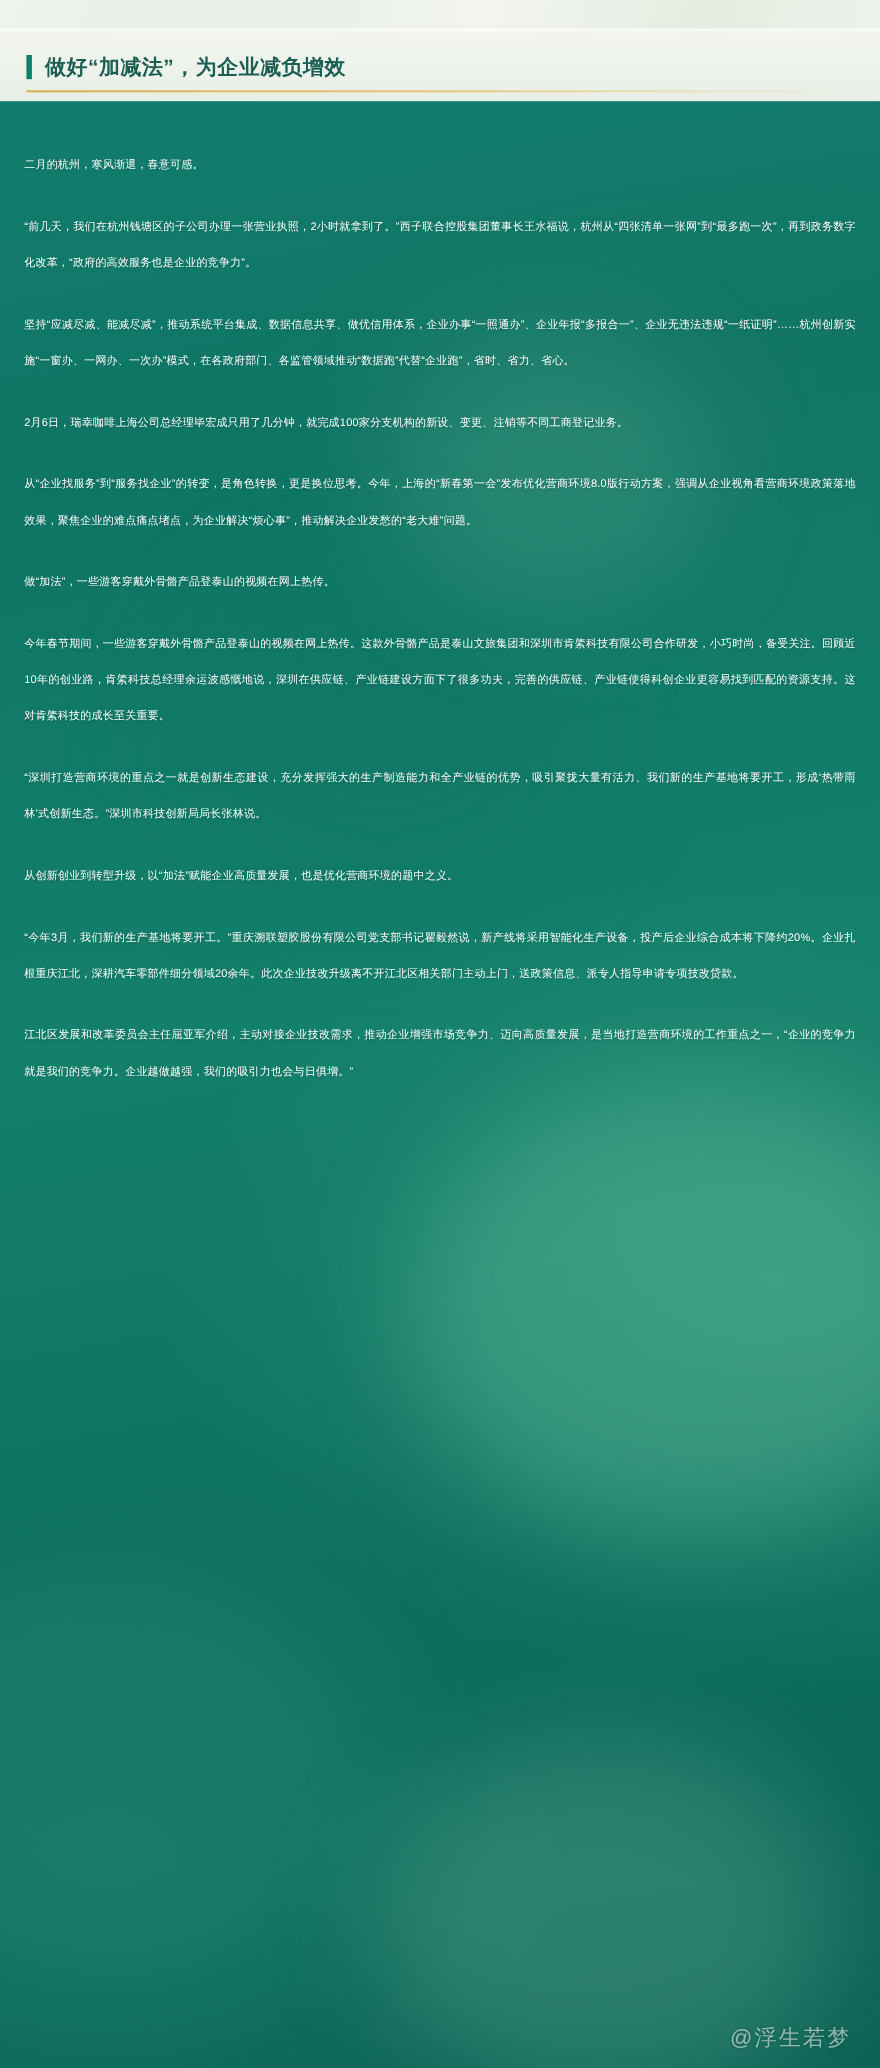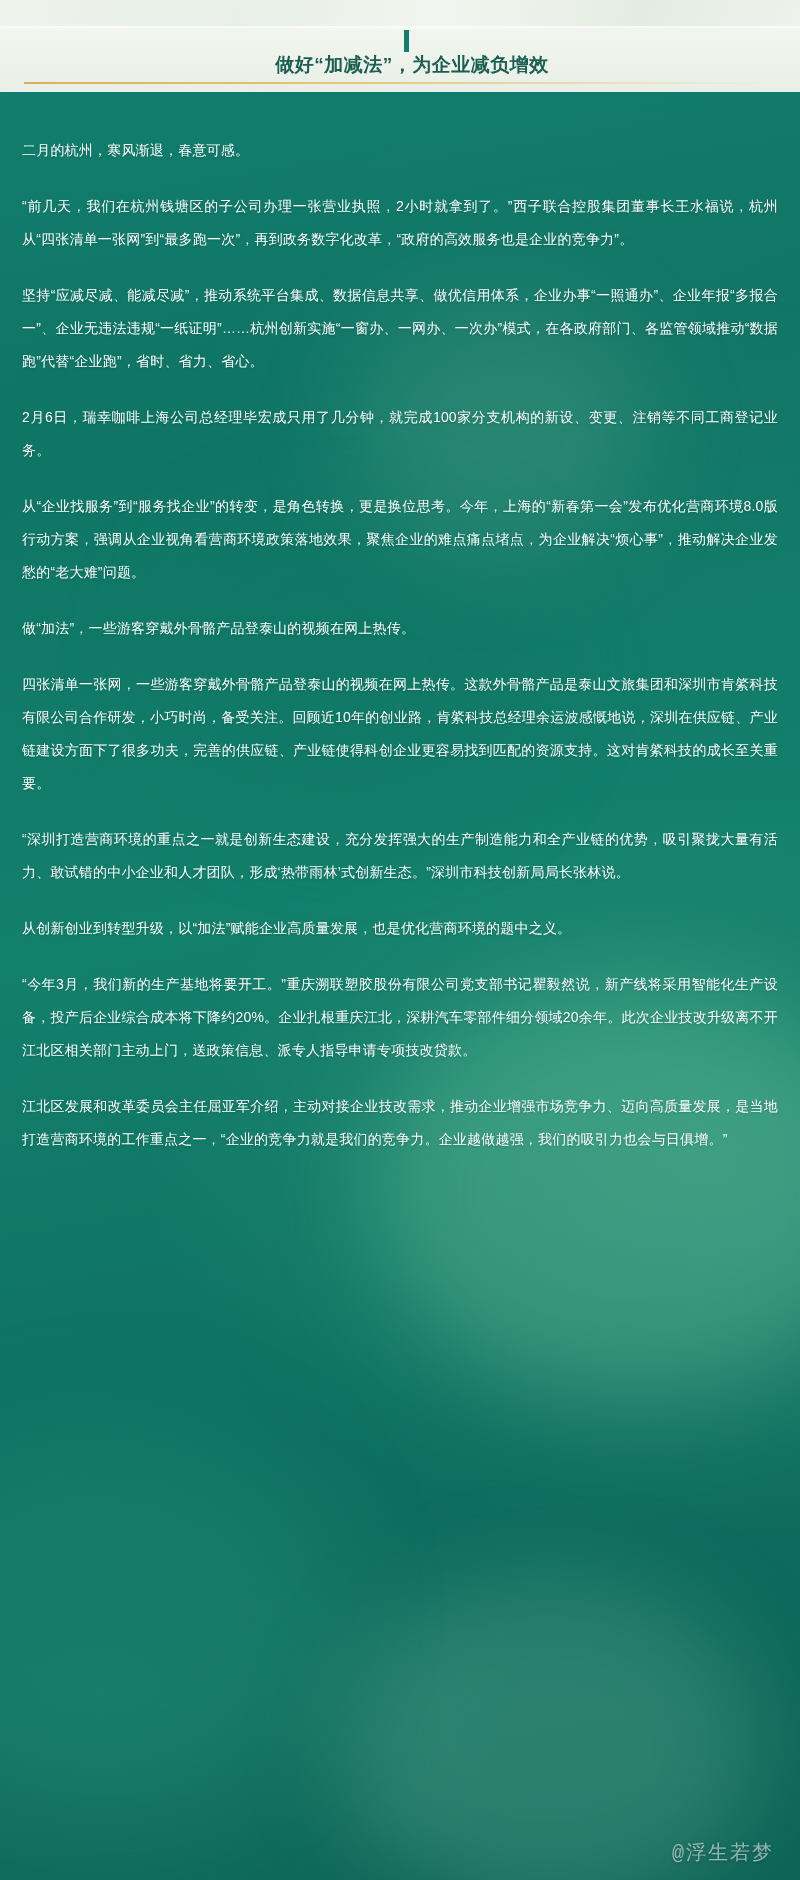--- a/index.html
+++ b/index.html
@@ -1,15 +1,15 @@
 <!DOCTYPE html>
 <html><head>
 <meta charset="utf-8">
 <style>
-  * { box-sizing: border-box; flex-direction: column; }
+  * { box-sizing: border-box; }
   html, body {
     margin: 0;
     padding: 0;
   }
   body {
     width: 800px;
     height: 1880px;
     font-family: "Liberation Sans", sans-serif;
     background: #0e6d5f;
     position: relative;
@@ -90,39 +90,39 @@
 
   
   .article {
     position: absolute;
     left: 0; right: 0; top: 92px; bottom: 0;
     padding: 42px 22px 30px 22px;
     overflow: hidden;
   }
   .para {
     color: #ffffff;
-    font-size: 14px;
+    font-size: 10px;
     line-height: 33px;
     text-align: justify;
     text-justify: inter-ideograph;
     margin: 0 0 23px 0;
     letter-spacing: 0.2px;
     text-shadow: 0 1px 2px rgba(0,50,40,0.25);
   }
   .para:last-child { margin-bottom: 0; }
 
   
   .watermark {
     position: absolute;
     right: 26px;
     bottom: 14px;
     font-size: 20px;
     color: rgba(255,255,255,0.55);
     letter-spacing: 2px;
-    font-family: Liberation Mono, monospace;
+    font-family: Liberation Sans, sans-serif;
     text-shadow: 0 1px 3px rgba(0,40,35,0.35);
   }
 </style>
 </head>
 <body>
 
 <div class="page">
   <div class="blob b1"></div>
   <div class="blob b2"></div>
   <div class="blob b3"></div>
@@ -138,20 +138,20 @@
   <div class="header-rule"></div>
 </div>
 
 <div class="article">
   <p class="para">二月的杭州，寒风渐退，春意可感。</p>
   <p class="para">“前几天，我们在杭州钱塘区的子公司办理一张营业执照，2小时就拿到了。”西子联合控股集团董事长王水福说，杭州从“四张清单一张网”到“最多跑一次”，再到政务数字化改革，“政府的高效服务也是企业的竞争力”。</p>
   <p class="para">坚持“应减尽减、能减尽减”，推动系统平台集成、数据信息共享、做优信用体系，企业办事“一照通办”、企业年报“多报合一”、企业无违法违规“一纸证明”……杭州创新实施“一窗办、一网办、一次办”模式，在各政府部门、各监管领域推动“数据跑”代替“企业跑”，省时、省力、省心。</p>
   <p class="para">2月6日，瑞幸咖啡上海公司总经理毕宏成只用了几分钟，就完成100家分支机构的新设、变更、注销等不同工商登记业务。</p>
   <p class="para">从“企业找服务”到“服务找企业”的转变，是角色转换，更是换位思考。今年，上海的“新春第一会”发布优化营商环境8.0版行动方案，强调从企业视角看营商环境政策落地效果，聚焦企业的难点痛点堵点，为企业解决“烦心事”，推动解决企业发愁的“老大难”问题。</p>
   <p class="para">做“加法”，一些游客穿戴外骨骼产品登泰山的视频在网上热传。</p>
-  <p class="para">四张清单一张网，一些游客穿戴外骨骼产品登泰山的视频在网上热传。这款外骨骼产品是泰山文旅集团和深圳市肯綮科技有限公司合作研发，小巧时尚，备受关注。回顾近10年的创业路，肯綮科技总经理余运波感慨地说，深圳在供应链、产业链建设方面下了很多功夫，完善的供应链、产业链使得科创企业更容易找到匹配的资源支持。这对肯綮科技的成长至关重要。</p>
-  <p class="para">“深圳打造营商环境的重点之一就是创新生态建设，充分发挥强大的生产制造能力和全产业链的优势，吸引聚拢大量有活力、敢试错的中小企业和人才团队，形成‘热带雨林’式创新生态。”深圳市科技创新局局长张林说。</p>
+  <p class="para">今年春节期间，一些游客穿戴外骨骼产品登泰山的视频在网上热传。这款外骨骼产品是泰山文旅集团和深圳市肯綮科技有限公司合作研发，小巧时尚，备受关注。回顾近10年的创业路，肯綮科技总经理余运波感慨地说，深圳在供应链、产业链建设方面下了很多功夫，完善的供应链、产业链使得科创企业更容易找到匹配的资源支持。这对肯綮科技的成长至关重要。</p>
+  <p class="para">“深圳打造营商环境的重点之一就是创新生态建设，充分发挥强大的生产制造能力和全产业链的优势，吸引聚拢大量有活力、我们新的生产基地将要开工，形成‘热带雨林’式创新生态。”深圳市科技创新局局长张林说。</p>
   <p class="para">从创新创业到转型升级，以“加法”赋能企业高质量发展，也是优化营商环境的题中之义。</p>
   <p class="para">“今年3月，我们新的生产基地将要开工。”重庆溯联塑胶股份有限公司党支部书记瞿毅然说，新产线将采用智能化生产设备，投产后企业综合成本将下降约20%。企业扎根重庆江北，深耕汽车零部件细分领域20余年。此次企业技改升级离不开江北区相关部门主动上门，送政策信息、派专人指导申请专项技改贷款。</p>
   <p class="para">江北区发展和改革委员会主任屈亚军介绍，主动对接企业技改需求，推动企业增强市场竞争力、迈向高质量发展，是当地打造营商环境的工作重点之一，“企业的竞争力就是我们的竞争力。企业越做越强，我们的吸引力也会与日俱增。”</p>
 </div>
 
 <div class="watermark">@浮生若梦</div>
 
 </body></html>

